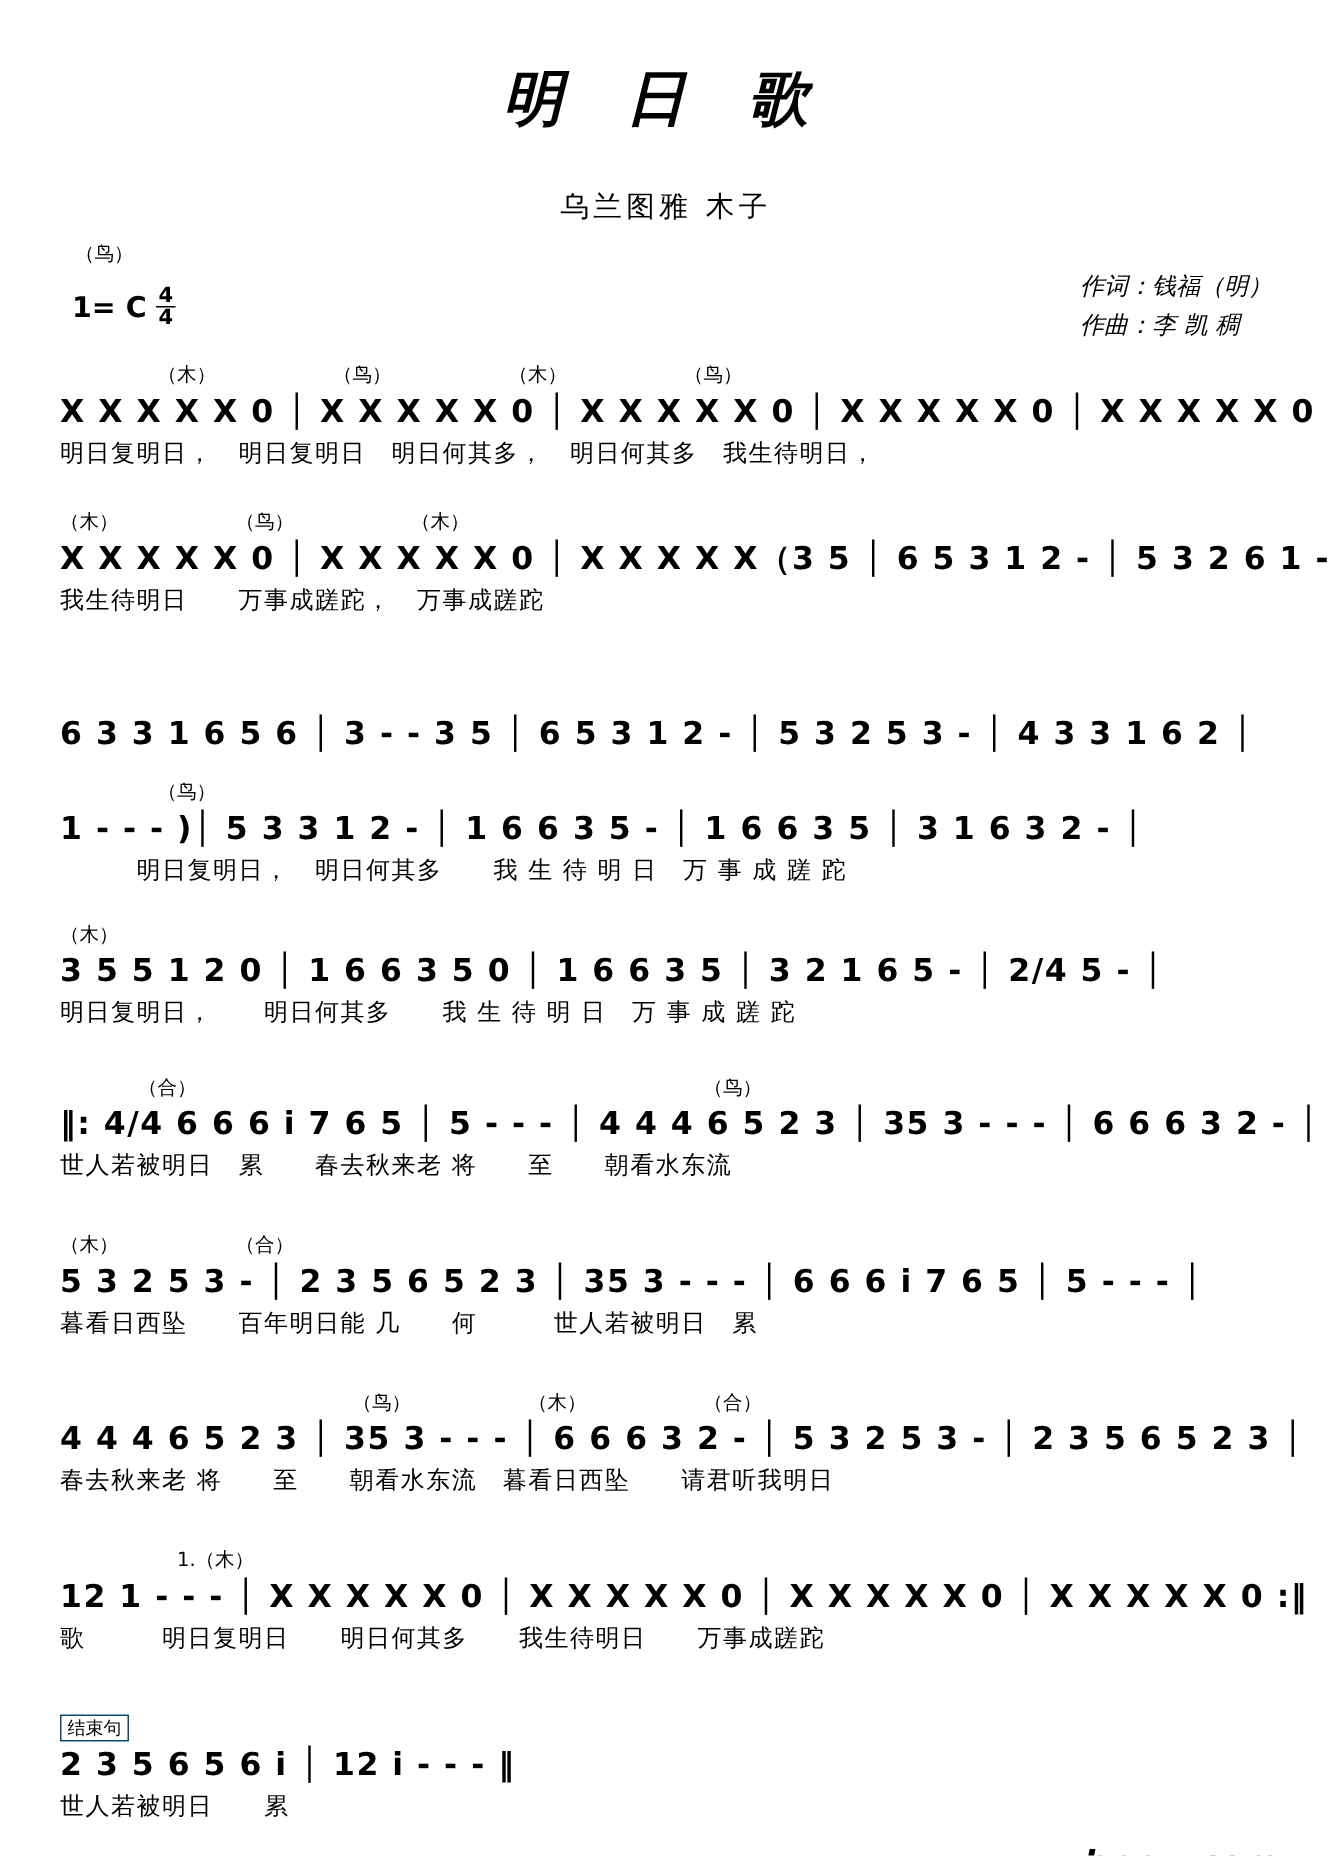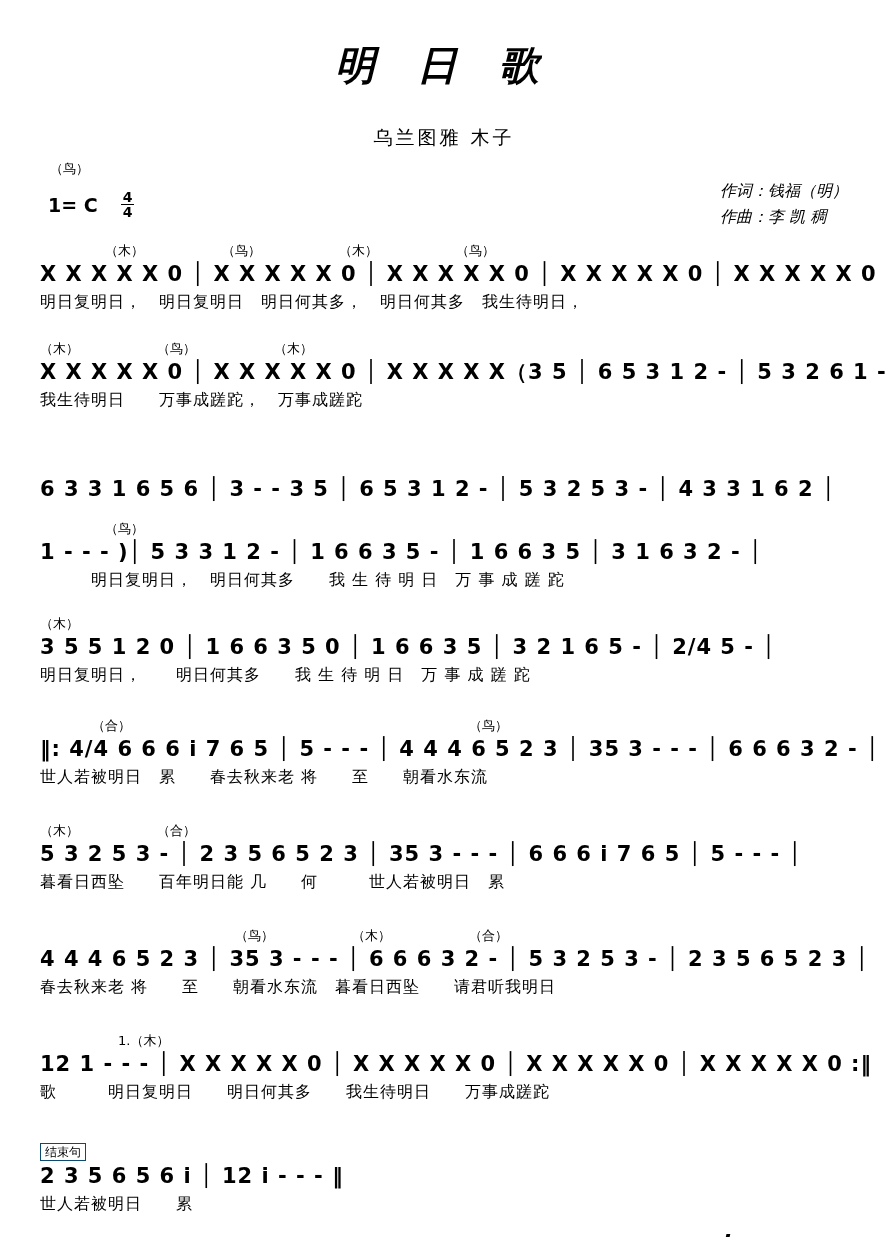--- a/index.html
+++ b/index.html
@@ -38,21 +38,21 @@
     line-height:26px;
     text-align:left;
     font-style:italic;
   }
   .keyline{
     position:absolute;
     left:48px; top:152px;
     font-family:"DejaVu Sans", sans-serif;
     font-weight:bold;
     font-size:19px;
-    display:flex;align-items:center;gap:23px;
+    display:flex;align-items:center;gap:6px;
   }
   .singer-top{
     position:absolute;
     left:50px; top:122px;
     font-size:13px;
     font-family:"DejaVu Sans", sans-serif;
   }
   .frac{display:inline-flex;flex-direction:column;align-items:center;line-height:1;font-size:14px;font-weight:bold;}
   .frac .num{border-bottom:1.6px solid #000;padding:0 2px;}
   .frac .den{padding:0 2px;}

